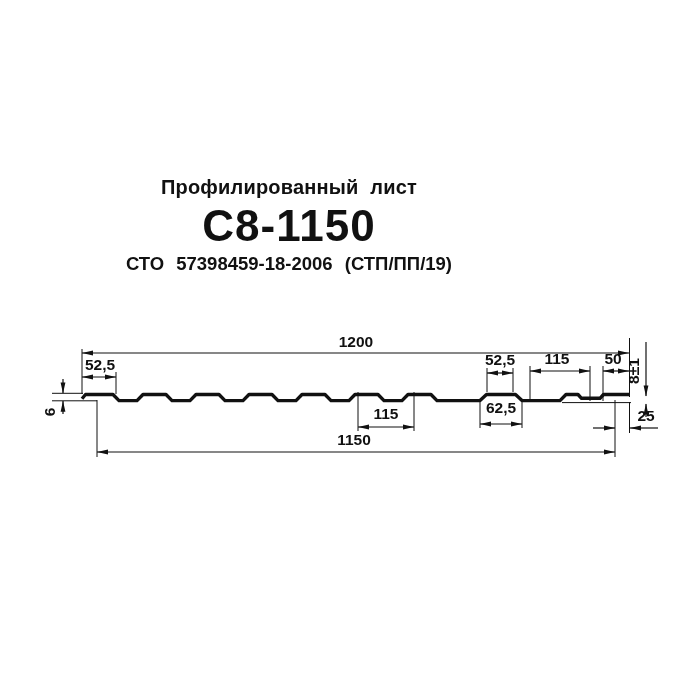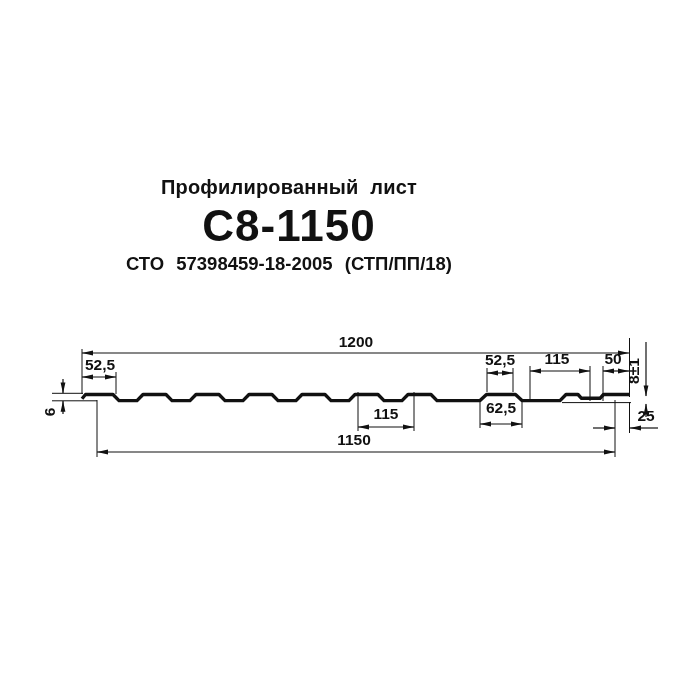--- a/index.html
+++ b/index.html
@@ -12,21 +12,21 @@
   svg{position:absolute;left:0;top:0;}
   svg text{font-family:"Liberation Sans","DejaVu Sans",sans-serif;}
 </style>
 </head>
 <body>
 
 <div class="page">
   <div class="title-block">
     <div class="t1">Профилированный лист</div>
     <div class="t2">С8-1150</div>
-    <div class="t3">СТО 57398459-18-2005 (СТП/ПП/18)</div>
+    <div class="t3">СТО 57398459-18-2006 (СТП/ПП/19)</div>
   </div>
   <svg id="cad" width="700" height="700" viewBox="0 0 700 700">
       <line x1="82" y1="349" x2="82" y2="394" stroke="#111111" stroke-width="1"></line>
       <line x1="629.5" y1="338" x2="629.5" y2="397" stroke="#111111" stroke-width="1"></line>
       <line x1="629.5" y1="402" x2="629.5" y2="433" stroke="#111111" stroke-width="1"></line>
       <line x1="97" y1="400" x2="97" y2="457" stroke="#111111" stroke-width="1"></line>
       <line x1="615" y1="400" x2="615" y2="457" stroke="#111111" stroke-width="1"></line>
       <line x1="116" y1="372" x2="116" y2="394" stroke="#111111" stroke-width="1"></line>
       <line x1="487" y1="368" x2="487" y2="392" stroke="#111111" stroke-width="1"></line>
       <line x1="513" y1="368" x2="513" y2="392" stroke="#111111" stroke-width="1"></line>

